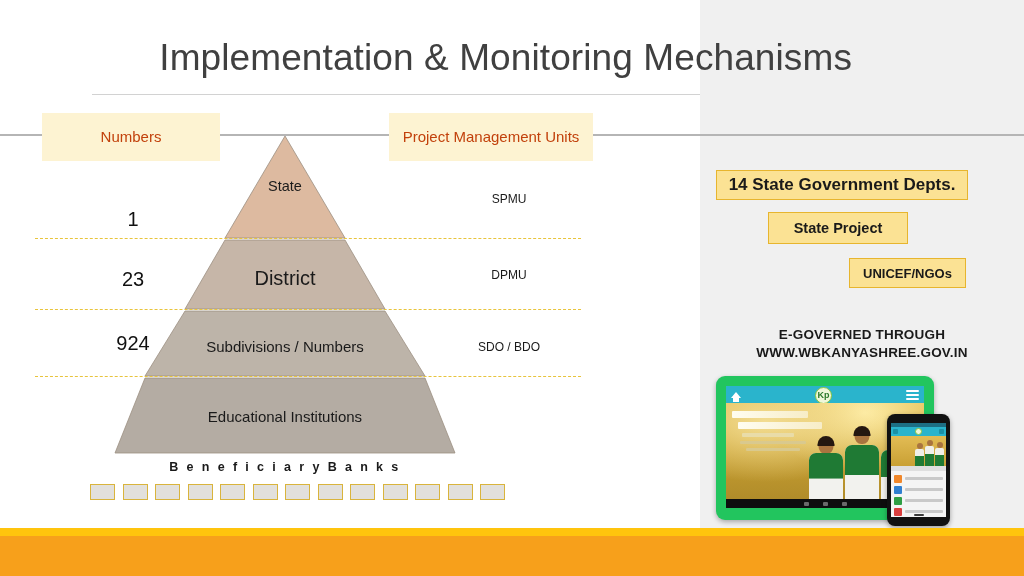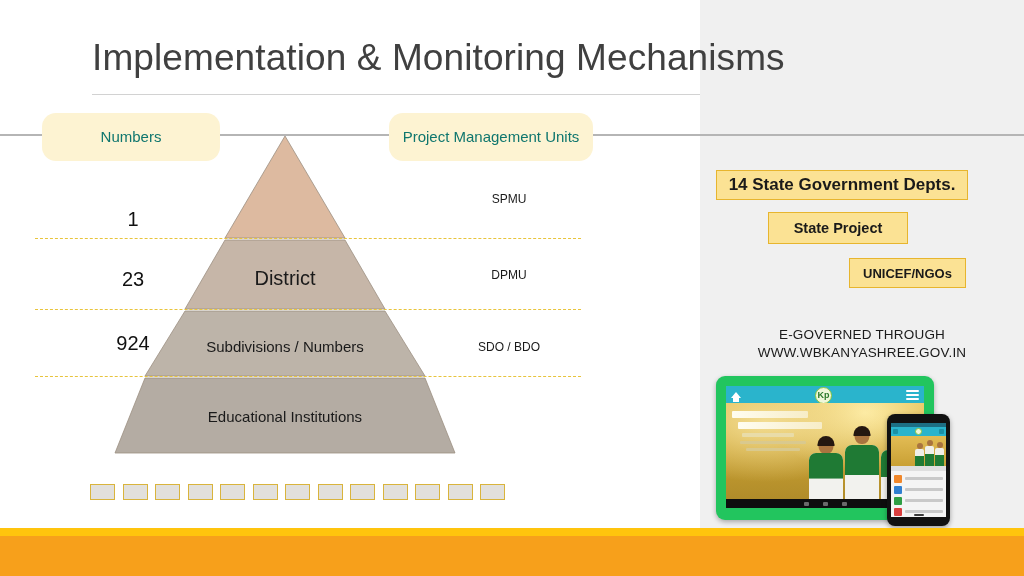--- a/index.html
+++ b/index.html
@@ -14,39 +14,39 @@
   
   .grey-panel{
     position:absolute;left:700px;top:0;width:324px;height:528px;
     background:#f0f0f0;
   }
 
   
   .title{
     position:absolute;left:92px;top:38px;width:760px;
     font-size:37px;font-weight:400;color:#404040;
-    letter-spacing:0.1px;line-height:1.1;white-space:nowrap;
+    letter-spacing:0.1px;line-height:1.1;white-space:nowrap;text-align:right;
   }
   .title-rule{
     position:absolute;left:92px;top:94px;width:608px;height:1px;
     background:#d2d2d2;
   }
 
   
   .mid-rule{
     position:absolute;left:0;top:134px;width:1024px;height:2px;
     background:#b5b5b5;
   }
 
   
   .cream-box{
     position:absolute;background:#fdf3d2;
-    color:#0f766e;font-size:15px;
+    color:#c2410c;font-size:15px;
     display:flex;align-items:center;justify-content:center;
-    text-align:left;line-height:1.25;border-radius:14px;
+    text-align:left;line-height:1.25;
   }
   #box-numbers{left:42px;top:113px;width:178px;height:48px;}
   #box-pmu{left:389px;top:113px;width:204px;height:48px;}
 
   
   .pyramid-wrap{position:absolute;left:0;top:128px;width:600px;height:340px;}
   .pyr-svg{position:absolute;left:0;top:0;}
 
   .pyr-label{
     position:absolute;color:#1a1a1a;font-size:15px;
@@ -106,21 +106,21 @@
     color:#1a1a1a;display:flex;align-items:center;justify-content:center;
     text-align:center;box-sizing:border-box;
   }
   #gb-depts{left:716px;top:170px;width:252px;height:30px;font-size:17px;font-weight:bold;}
   #gb-treasury{left:768px;top:212px;width:140px;height:32px;font-size:14.5px;font-weight:bold;}
   #gb-nic{left:716px;top:256px;width:117px;height:32px;font-size:14.5px;font-weight:bold;}
   #gb-unicef{left:849px;top:258px;width:117px;height:30px;font-size:13px;font-weight:bold;}
 
   .egov{
     position:absolute;left:700px;top:326px;width:324px;
-    text-align:center;font-size:13.5px;font-weight:normal;
+    text-align:center;font-size:13.5px;font-weight:bold;
     color:#1a1a1a;line-height:1.3;letter-spacing:0.2px;
   }
 
   
   .devices{position:absolute;left:712px;top:372px;width:250px;height:156px;}
 
   .tablet{
     position:absolute;left:4px;top:4px;width:218px;height:144px;
     background:#22c55e;border-radius:9px;
     box-shadow:0 2px 5px rgba(0,0,0,0.30);
@@ -283,33 +283,35 @@
 
       <polygon points="185,183 385,183 425,248 145,248" fill="#bdb4a9" stroke="#9c8f82" stroke-width="0.8"></polygon>
 
       <polygon points="145,250 425,250 455,325 115,325" fill="#b4aca3" stroke="#9c8f82" stroke-width="0.8"></polygon>
     </svg>
 
     <div class="dash" id="dash-1"></div>
     <div class="dash" id="dash-2"></div>
     <div class="dash" id="dash-3"></div>
 
+    <div class="pyr-label" id="lbl-state">State</div>
     <div class="pyr-label" id="lbl-district">District</div>
     <div class="pyr-label" id="lbl-subdiv">Subdivisions / Numbers</div>
     <div class="pyr-label" id="lbl-edu">Educational Institutions</div>
 
     <div class="num" id="num-1">1</div>
     <div class="num" id="num-23">23</div>
     <div class="num" id="num-924">924</div>
 
     <div class="pmu" id="pmu-spmu">SPMU</div>
     <div class="pmu" id="pmu-dpmu">DPMU</div>
     <div class="pmu" id="pmu-sdo">SDO / BDO</div>
   </div>
 
+  <div class="banks-label">B e n e f i c i a r y   B a n k s</div>
   <div class="banks-row" id="banks-row">
       <div class="bank-box" style="background: rgb(226, 224, 220); border-color: rgb(217, 180, 60);"></div>
       <div class="bank-box" style="background: rgb(226, 224, 220); border-color: rgb(217, 180, 60);"></div>
       <div class="bank-box" style="background: rgb(226, 224, 220); border-color: rgb(217, 180, 60);"></div>
       <div class="bank-box" style="background: rgb(226, 224, 220); border-color: rgb(217, 180, 60);"></div>
       <div class="bank-box" style="background: rgb(226, 224, 220); border-color: rgb(217, 180, 60);"></div>
       <div class="bank-box" style="background: rgb(226, 224, 220); border-color: rgb(217, 180, 60);"></div>
       <div class="bank-box" style="background: rgb(226, 224, 220); border-color: rgb(217, 180, 60);"></div>
       <div class="bank-box" style="background: rgb(226, 224, 220); border-color: rgb(217, 180, 60);"></div>
       <div class="bank-box" style="background: rgb(226, 224, 220); border-color: rgb(217, 180, 60);"></div>

